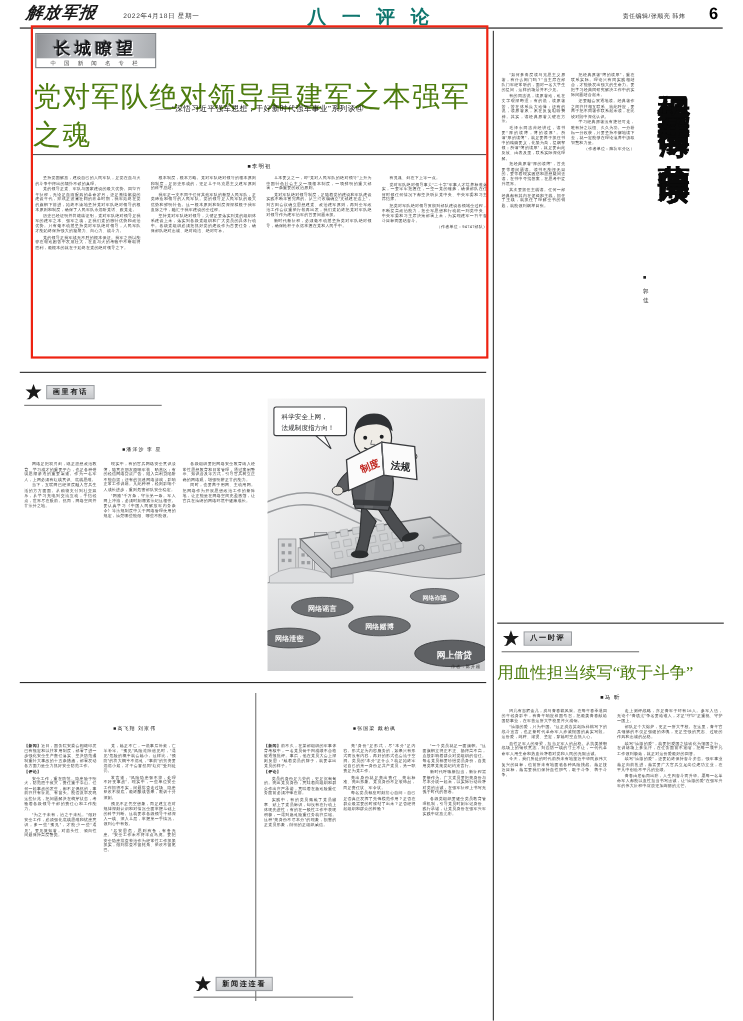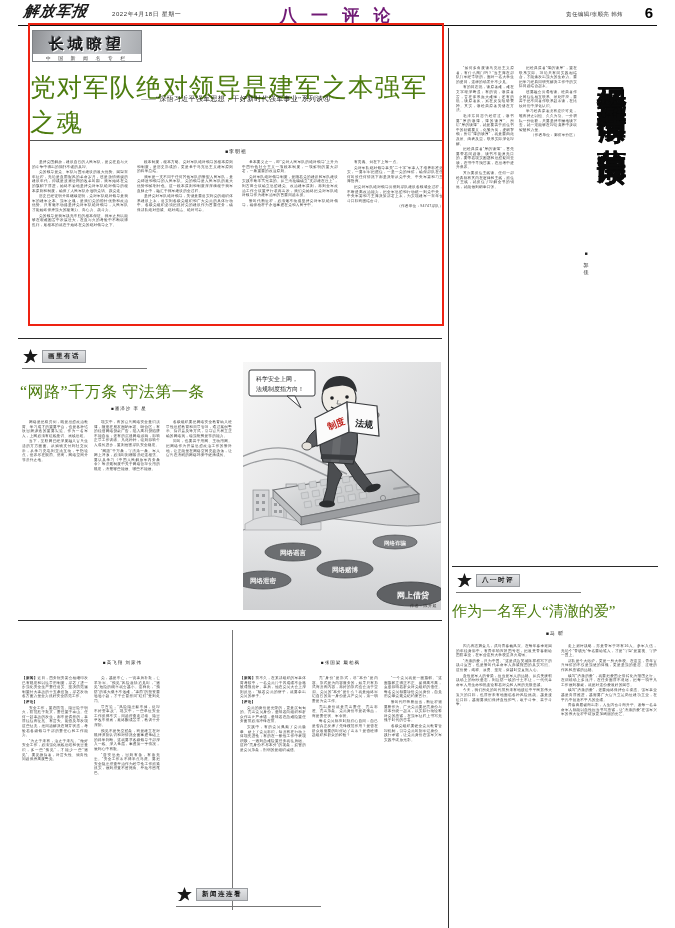--- a/index.html
+++ b/index.html
@@ -21,21 +21,21 @@
     letter-spacing:1px; color:#1a1a1a;
     transform: skewX(-8deg);
   }
   .mast-date {
     position:absolute; left:112px; top:10px;
     font-size:6px; letter-spacing:.6px; color:#333;
     font-family:"Liberation Sans", sans-serif;
   }
   .mast-title {
     position:absolute; left:0; top:4px; width:675px; text-align:center;
-    font-size:17px; font-weight:bold; letter-spacing:5px; color:#701a75;
+    font-size:17px; font-weight:bold; letter-spacing:5px; color:#0f766e;
     font-family:"Liberation Serif", serif;
   }
   .mast-editor {
     position:absolute; right:52px; top:11px;
     font-size:5.5px; letter-spacing:.4px; color:#333;
     font-family:"Liberation Sans", sans-serif;
   }
   .mast-pageno {
     position:absolute; right:22px; top:4px;
     font-size:15px; font-weight:bold; color:#000;
@@ -211,21 +211,20 @@
     <span class="star">
       <svg width="17" height="17" viewBox="0 0 17 17">
         <polygon points="8.5,1 10.4,6.1 15.8,6.1 11.5,9.4 13.1,14.5 8.5,11.4 3.9,14.5 5.5,9.4 1.2,6.1 6.6,6.1" fill="#1a1a1a"></polygon>
         <path d="M2 15 L12 9 L5 15 Z" fill="#1a1a1a"></path>
       </svg>
     </span>
     <span class="lbl">画里有话</span>
   </div>
   <div class="rule-h" style="left:22px;top:368px;width:125px;height:1px;background:#777;"></div>
 
-  <div class="hl-main" style="position:absolute;left:20px;top:382px;width:218px;font-size:16px;letter-spacing:.5px;">“网路”千万条  守法第一条</div>
   <div class="byline" style="position:absolute;left:20px;top:406px;width:218px;font-size:4.5px;">■潘泽沙  李 星</div>
 
   <div class="body-col" style="position:absolute;left:22px;top:420px;width:66px;height:196px;">
     <p>网络是把双刃剑，既是思想政治教育、学习成才的重要平台，也是各种错误思潮渗透的重要渠道。作为一名军人，上网必须有红线意识、底线思维。</p>
     <p>当下，互联网已经深度融入官兵生活的方方面面。从购物支付到社交娱乐，从学习充电到交流互动，手指轻点，世界尽在眼前。然而，网络空间并非法外之地。</p>
   </div>
   <div class="body-col" style="position:absolute;left:94px;top:420px;width:66px;height:196px;">
     <p>现实中，有的官兵网络安全意识淡薄，随意在朋友圈晒军装、晒营区；有的轻信网络贷款广告，陷入高利贷陷阱不能自拔；还有的沉迷网络游戏，影响正常工作训练。凡此种种，轻则影响个人成长进步，重则危害部队安全稳定。</p>
     <p>“网路”千万条，守法第一条。军人网上冲浪，必须时刻绷紧法纪这根弦。要认真学习《中国人民解放军内务条令》等法规制度中关于网络管理使用的规定，清楚哪些能做、哪些不能做。</p>
   </div>
@@ -431,21 +430,21 @@
     <span class="star">
       <svg width="17" height="17" viewBox="0 0 17 17">
         <polygon points="8.5,1 10.4,6.1 15.8,6.1 11.5,9.4 13.1,14.5 8.5,11.4 3.9,14.5 5.5,9.4 1.2,6.1 6.6,6.1" fill="#1a1a1a"></polygon>
         <path d="M2 15 L12 9 L5 15 Z" fill="#1a1a1a"></path>
       </svg>
     </span>
     <span class="lbl">八一时评</span>
   </div>
   <div class="rule-h" style="left:456px;top:592px;width:125px;height:1px;background:#777;"></div>
 
-  <div class="hl-main" style="position:absolute;left:452px;top:602px;width:206px;font-size:15px;letter-spacing:0;">作为一名军人“清澈的爱”</div>
+  <div class="hl-main" style="position:absolute;left:452px;top:602px;width:206px;font-size:15px;letter-spacing:0;">用血性担当续写“敢于斗争”</div>
   <div class="byline" style="position:absolute;left:452px;top:630px;width:206px;font-size:5px;">■马  昕</div>
 
   <div class="body-col" style="position:absolute;left:456px;top:644px;width:96px;height:272px;">
     <p>因几有志辉金几，戍马青春载风采。在每年春季退回的年轻身影中，有青年响应祖国号召，把最美青春献给国防事业，在军营这所大学校里淬火成钢。</p>
     <p>“清澈的爱，只为中国。”这是戍边英雄陈祥榕写下的战斗宣言，也是新时代革命军人赤诚报国的真实写照。这份爱，纯粹、滚烫、坚定，穿越时空直抵人心。</p>
     <p>血性是军人的脊梁，担当是军人的品格。从抗美援朝战场上的钢铁意志，到边防一线的寸土不让，一代代革命军人用生命和热血诠释着对党和人民的无限忠诚。</p>
     <p>今天，我们所处的时代前所未有地接近中华民族伟大复兴的目标，也前所未有地面临各种风险挑战。越是接近目标，越需要我们保持血性胆气，敢于斗争、善于斗争。</p>
   </div>
   <div class="body-col" style="position:absolute;left:561px;top:644px;width:96px;height:272px;">
     <p>走上测评战略，亦是青军于环有16人。参军入伍，无论个“青缆光”争名要给谁人，才是“守望”是重视、守护一国上。</p>

